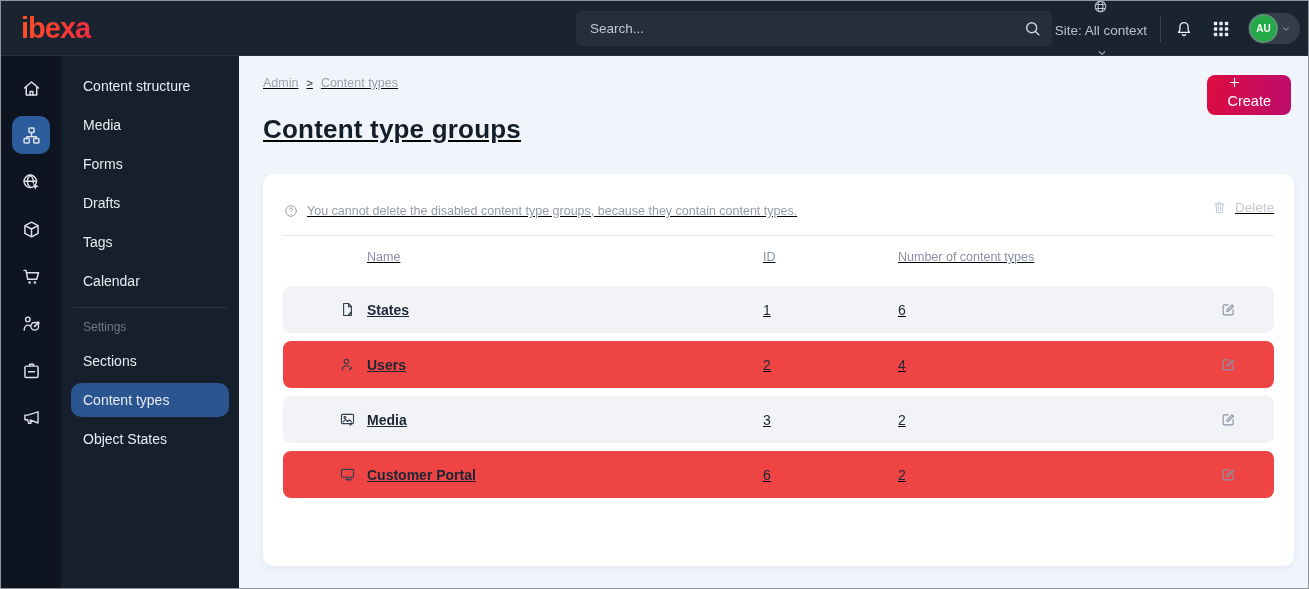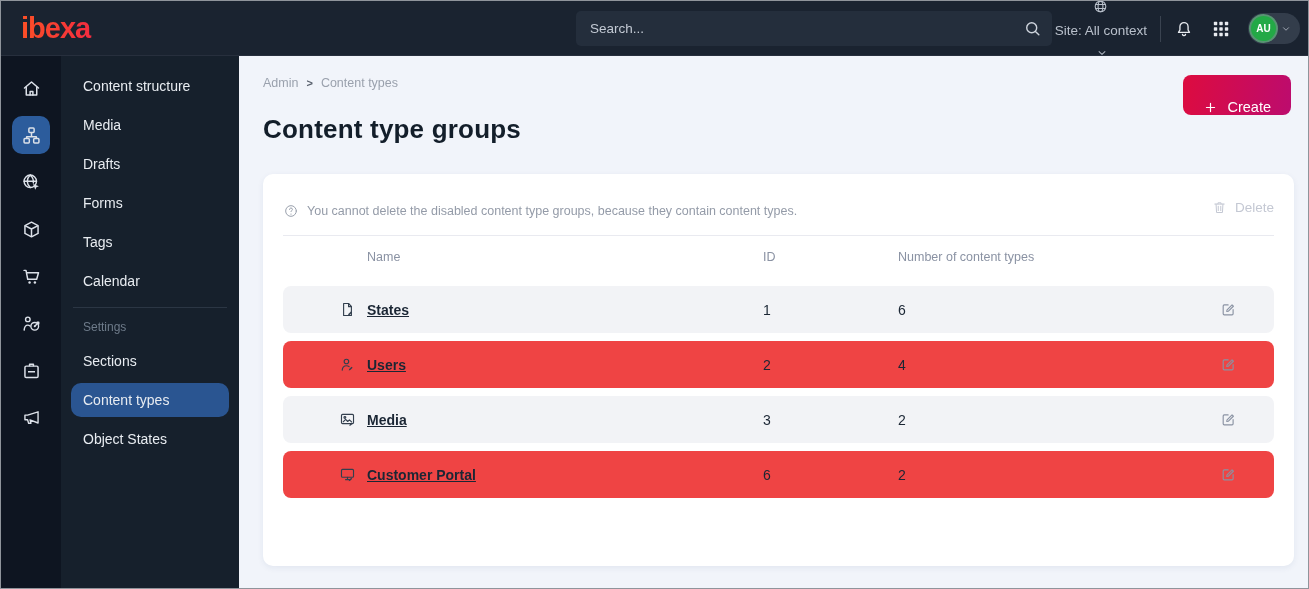--- a/index.html
+++ b/index.html
@@ -70,31 +70,32 @@
     width:178px; flex:0 0 178px; background:#16202c; padding:13px 10px; color:#e8ecf1;
   }
   .menu-item{
     font-size:14px; padding:9px 12px; border-radius:10px; margin-bottom:5px; cursor:pointer;
   }
   .menu-item.active{ background:#2a5591; }
   .menu-divider{ height:1px; background:#2b3644; margin:9px 2px 10px; }
   .menu-section{ color:#6e7b8a; font-size:12px; padding:2px 12px 10px; }
 
   
-  .content{ flex:1; position:relative; padding:20px 14px 0 24px; min-width:0; }
+  .content{ flex:1; position:relative; padding:20px 14px 0 24px; min-width:0;text-decoration:underline; }
 
   .breadcrumb{ display:flex; align-items:center; gap:8px; font-size:12.5px; color:#9aa1ad; }
   .breadcrumb .sep{ color:#59616d; font-weight:700; font-size:11px; }
 
   .create-btn{
     position:absolute; top:19px; right:17px; height:40px; padding:0 20px;
     border:none; border-radius:8px; cursor:pointer;
     background:linear-gradient(100deg,#dd0c3f 0%,#bc0c6e 100%);
-    color:#fff; font-size:14.5px; display:flex; align-items:flex-end; gap:9px;
+    color:#fff; font-size:14.5px; display:flex; align-items:flex-start; gap:3px;
     font-family:"Liberation Sans", sans-serif;
+    flex-direction:column;
   }
   .create-btn svg{ width:15px; height:15px; }
 
   .page-title{ margin-top:24px; font-size:26px; font-weight:700; color:#131e2a; letter-spacing:.2px; }
 
   .card{
     margin-top:29px; background:#fff; border-radius:10px; padding:18px 20px;
     height:392px; box-shadow:0 2px 6px rgba(35,60,110,.07);
   }
   .card-head{ display:flex; justify-content:space-between; align-items:flex-start; }
@@ -330,24 +331,24 @@
     <nav class="menu">
       <div>
 
       <div class="menu-item">
             <span>Content structure</span>
           </div>
           <div class="menu-item">
             <span>Media</span>
           </div>
           <div class="menu-item">
+            <span>Forms</span>
+          </div>
+          <div class="menu-item">
             <span>Drafts</span>
-          </div>
-          <div class="menu-item">
-            <span>Forms</span>
           </div>
           <div class="menu-item">
             <span>Tags</span>
           </div>
           <div class="menu-item">
             <span>Calendar</span>
           </div>
         </div>
       <div class="menu-divider"></div>
       <div class="menu-section">Settings</div>

